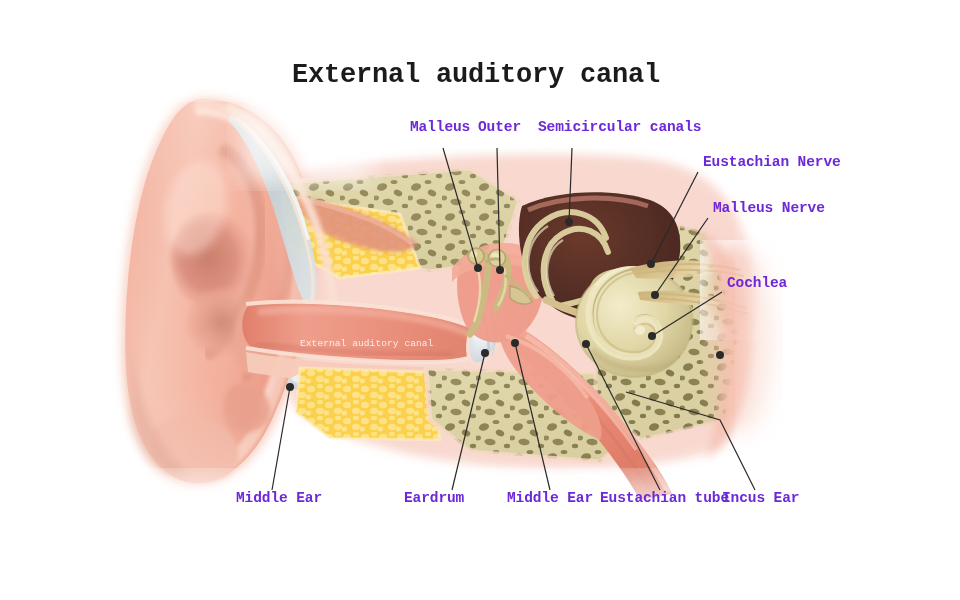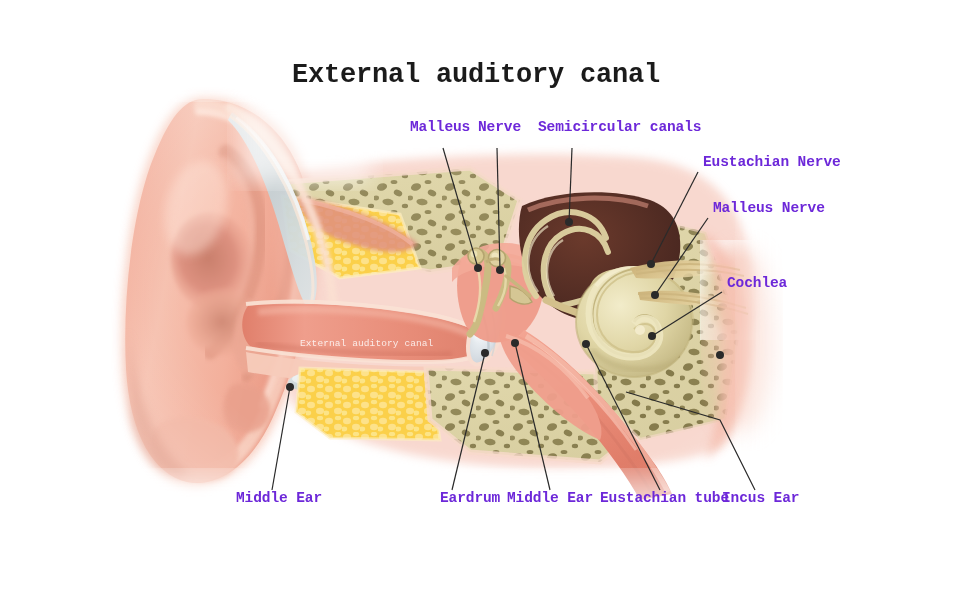--- a/index.html
+++ b/index.html
@@ -455,25 +455,25 @@
       <path d="M 755 490 L 720 420 L 626 392" fill="none" stroke="#2a2a2a" stroke-width="1.2"></path>
       <circle cx="720" cy="355" r="4" fill="#2a2a2a"></circle>
     </svg>
 
   <div class="title" style="left: 292px; top: 60px; color: rgb(27, 27, 27);">External auditory canal</div>
 
   <div class="canal-inline" style="left: 300px; top: 338px; color: rgba(255, 255, 255, 0.82);">External auditory canal</div>
 
   <div id="label-layer">
       <div class="lbl" style="left: 410px; top: 119px;">Malleus</div>
-      <div class="lbl" style="left: 478px; top: 119px;">Nerve</div>
+      <div class="lbl" style="left: 478px; top: 119px;">Outer</div>
       <div class="lbl" style="left: 538px; top: 119px;">Semicircular canals</div>
       <div class="lbl" style="left: 703px; top: 154px;">Eustachian Nerve</div>
       <div class="lbl" style="left: 713px; top: 200px;">Malleus Nerve</div>
       <div class="lbl" style="left: 727px; top: 275px; text-align: right;">Cochlea</div>
       <div class="lbl" style="left: 236px; top: 490px;">Middle Ear</div>
-      <div class="lbl" style="left: 440px; top: 490px;">Eardrum</div>
+      <div class="lbl" style="left: 404px; top: 490px;">Eardrum</div>
       <div class="lbl" style="left: 507px; top: 490px;">Middle Ear</div>
       <div class="lbl" style="left: 600px; top: 490px;">Eustachian tube</div>
       <div class="lbl" style="left: 722px; top: 490px;">Incus Ear</div>
     </div>
 
 </div>
 
 </body></html>

